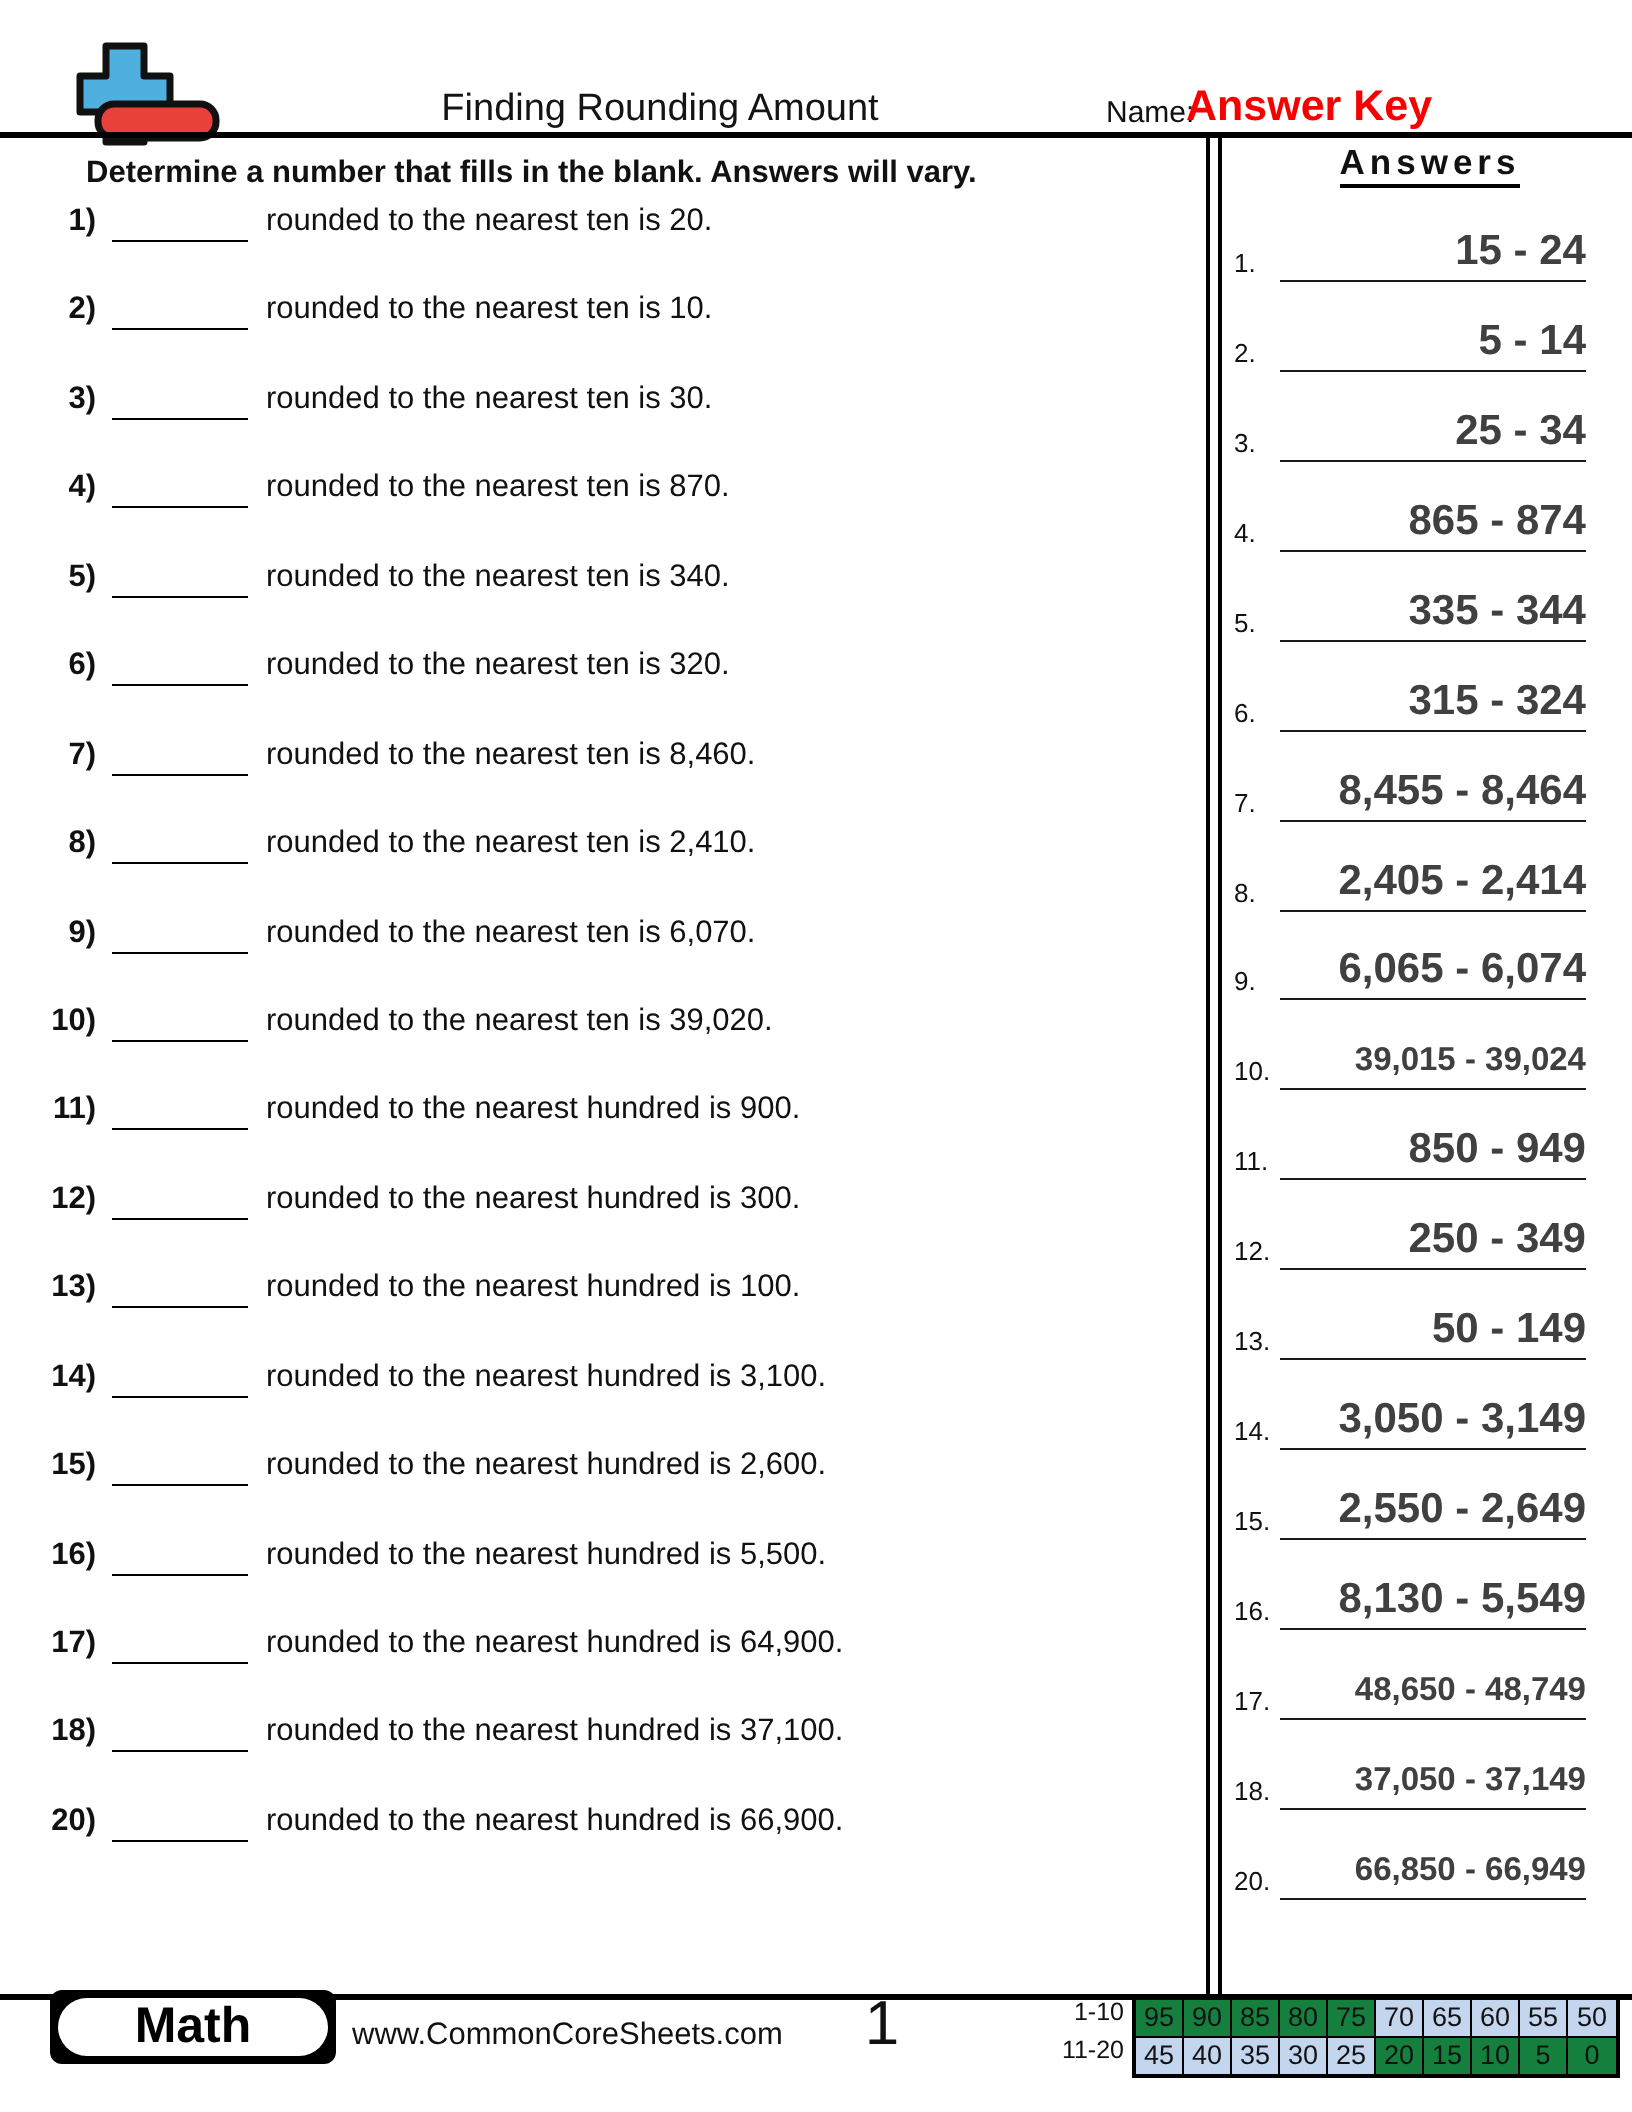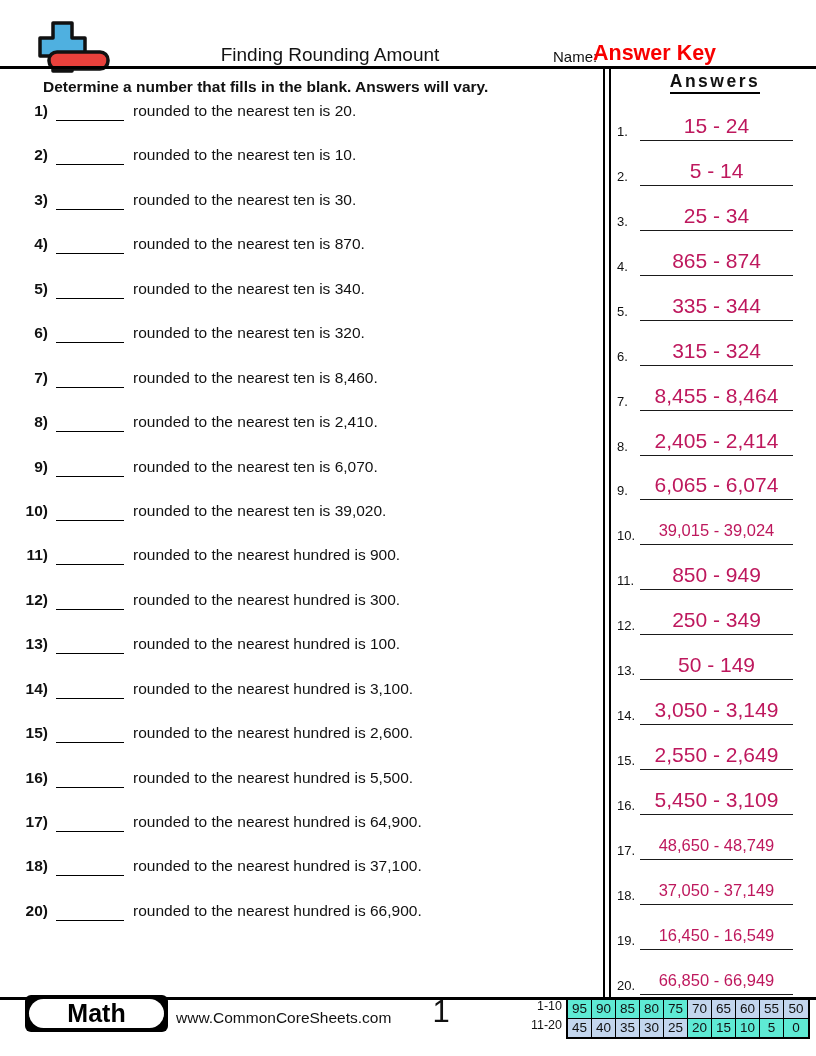--- a/index.html
+++ b/index.html
@@ -43,42 +43,42 @@
   .answers-heading {
     position:absolute; left:623px; top:71px; width:184px; text-align:center;
     font-size:17.5px; font-weight:bold; letter-spacing:2.5px;
   }
   .answers-heading span { border-bottom:2px solid #000; padding-bottom:1px; }
   .answers { position:absolute; left:613px; top:97px; width:184px; }
   .ans-row { position:relative; height:44.95px; }
   .ans-num { position:absolute; left:4px; bottom:3px; font-size:13px; }
   .ans-line { position:absolute; left:27px; right:4px; bottom:1px; border-bottom:1.8px solid #1a1a1a; }
   .ans-text {
-    position:absolute; left:27px; right:4px; bottom:4px; text-align:center;
-    font-size:21px; font-weight:normal; color:#be185d; white-space:nowrap;
+    position:absolute; left:27px; right:4px; bottom:4px; text-align:right;
+    font-size:21px; font-weight:bold; color:#404040; white-space:nowrap;
   }
   .ans-text.small { font-size:16.5px; bottom:6px; }
 
   
   .footer-rule { position:absolute; left:0; top:997px; width:816px; height:2.5px; background:#000; }
   .subject-badge {
     position:absolute; left:25px; top:995px; width:143px; height:37px;
     background:#000; border-radius:6px;
   }
   .subject-pill {
     position:absolute; left:4px; top:4px; right:4px; bottom:4px;
     background:#fff; border-radius:15px;
     display:flex; align-items:center; justify-content:center;
     font-size:25px; font-weight:bold; color:#000;
   }
   .website { position:absolute; left:176px; top:1009px; font-size:15.5px; }
   .page-number { position:absolute; left:396px; top:994px; width:90px; text-align:center; font-size:31px; }
   .score-label-1 { position:absolute; left:500px; top:999px; width:62px; text-align:right; font-size:12.5px; }
   .score-label-2 { position:absolute; left:500px; top:1018px; width:62px; text-align:right; font-size:12.5px; }
-  .score-table { position:absolute; left:566px; top:998px; border:2px solid #000; background:#5eead4; }
+  .score-table { position:absolute; left:566px; top:998px; border:2px solid #000; background:#15803d; }
   .score-row { display:grid; grid-template-columns:repeat(10, 24px); }
   .score-row-1 .score-cell { border-bottom:1px solid #000; }
   .score-cell {
     height:18px; line-height:18px; text-align:center; font-size:13.5px;
     border-right:1px solid #000;
   }
   .score-cell:last-child { border-right:none; }
   .score-cell.shaded { background:#C3D6EE; }
 </style>
 </head>
@@ -309,40 +309,35 @@
 
       <div class="ans-row">
         <span class="ans-num">15.</span>
         <span class="ans-line"></span>
         <span class="ans-text">2,550 - 2,649</span>
       </div>
 
       <div class="ans-row">
         <span class="ans-num">16.</span>
         <span class="ans-line"></span>
-        <span class="ans-text">5,450 - 3,109</span>
+        <span class="ans-text">8,130 - 5,549</span>
       </div>
 
       <div class="ans-row">
         <span class="ans-num">17.</span>
         <span class="ans-line"></span>
         <span class="ans-text small">48,650 - 48,749</span>
       </div>
 
       <div class="ans-row">
         <span class="ans-num">18.</span>
         <span class="ans-line"></span>
         <span class="ans-text small">37,050 - 37,149</span>
       </div>
 
-      <div class="ans-row">
-        <span class="ans-num">19.</span>
-        <span class="ans-line"></span>
-        <span class="ans-text small">16,450 - 16,549</span>
-      </div>
 
       <div class="ans-row">
         <span class="ans-num">20.</span>
         <span class="ans-line"></span>
         <span class="ans-text small">66,850 - 66,949</span>
       </div>
     </div>
 
   <div>
     <div class="footer-rule"></div>

